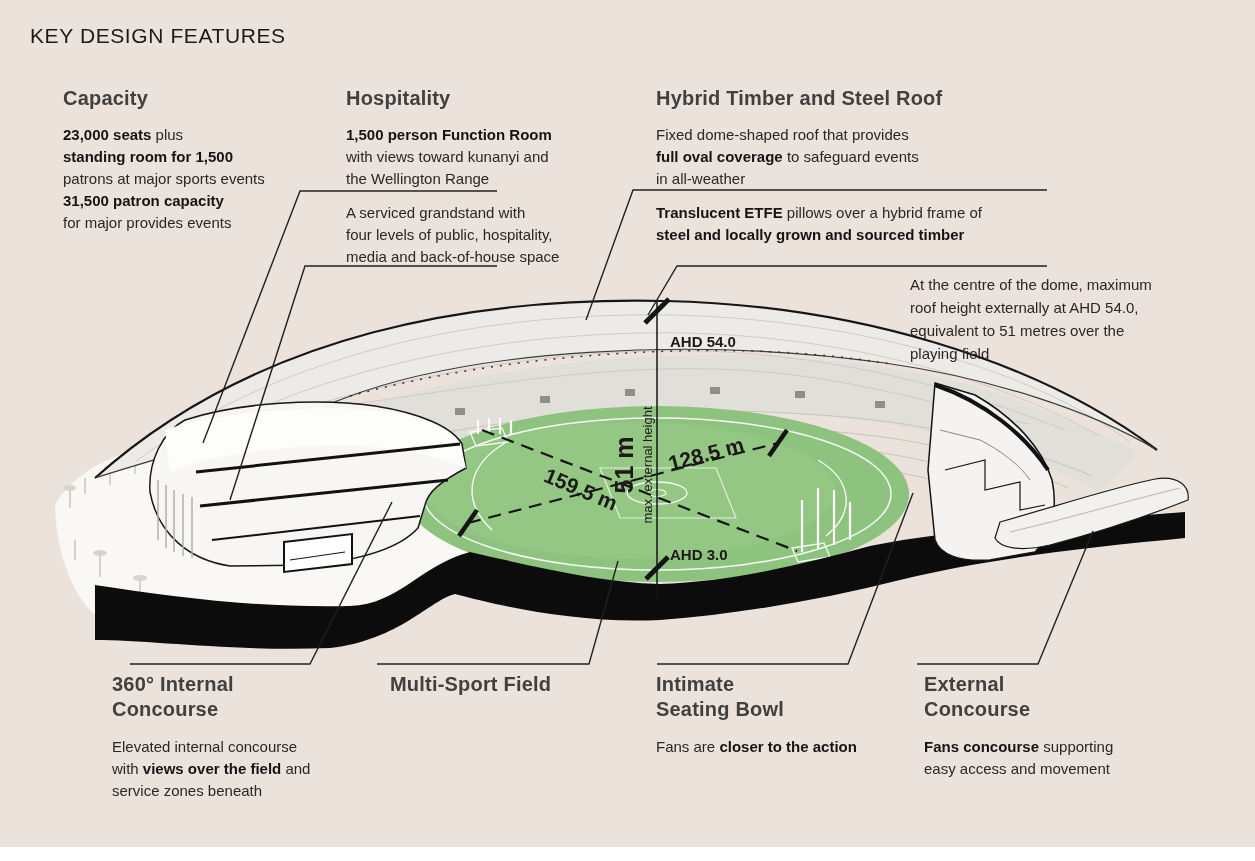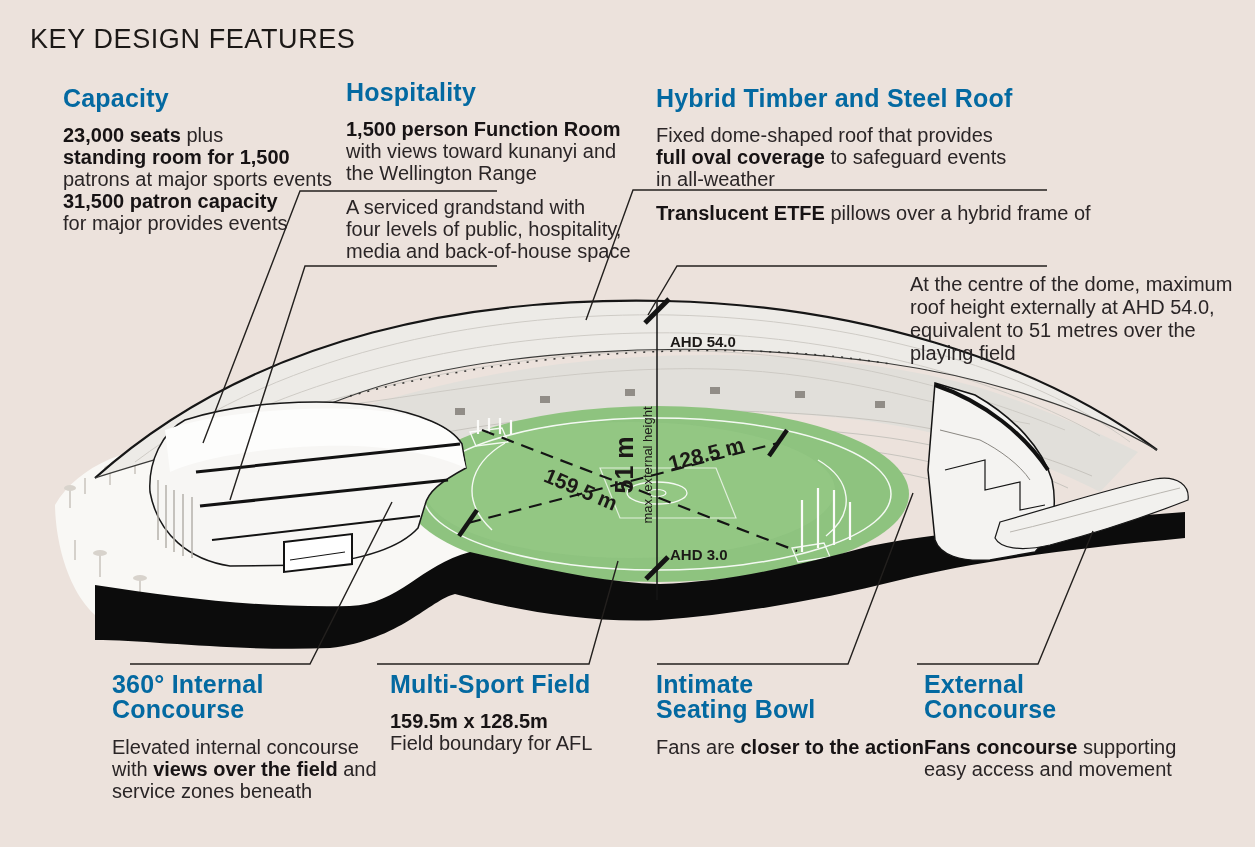--- a/index.html
+++ b/index.html
@@ -4,28 +4,28 @@
 <style>
   html,body{margin:0;padding:0}
   body{
     width:1255px;height:861px;position:relative;overflow:hidden;
     background:#ece2dc;
     font-family:"Liberation Sans",sans-serif;
     color:#2a2526;
   }
   #page-title{
     position:absolute;left:30px;top:24px;
-    font-size:27px;letter-spacing:.6px;color:#1c1917;font-weight:400;
+    font-size:21px;letter-spacing:.6px;color:#1c1917;font-weight:400;
   }
   .blk{position:absolute;}
   .blk h2{
-    margin:0;font-size:25px;line-height:25px;font-weight:700;
-    color:#0369a1;white-space:pre-line;letter-spacing:.2px;
+    margin:0;font-size:20px;line-height:25px;font-weight:700;
+    color:#404040;white-space:pre-line;letter-spacing:.2px;
   }
-  .para{font-size:20px;line-height:22px;color:#2a2526}
+  .para{font-size:15px;line-height:22px;color:#2a2526}
   .para strong{color:#171314}
   .para div{white-space:nowrap}
   .mt13{margin-top:13px}.mt12{margin-top:12px}.mt22{}
   .mt11{margin-top:14px}
   .note .para div{line-height:23px}
   #illustration{position:absolute;left:0;top:0;z-index:0}
   .blk{z-index:2}
   #bottom-strip{position:absolute;left:0;bottom:0;width:100%;height:14px;background:#ffffff;z-index:3}
 </style>
 </head>
@@ -165,21 +165,21 @@
       <div><strong>23,000 seats</strong><span> plus</span></div>
       <div><strong>standing room for 1,500</strong></div>
       <div><span>patrons at major sports events</span></div>
     </div>
   <div class="para mt22">
       <div><strong>31,500 patron capacity</strong></div>
       <div><span>for major provides events</span></div>
     </div>
 </div>
 
-<div class="blk" style="left:346px;top:80px">
+<div class="blk" style="left:346px;top:86px">
   <h2>Hospitality</h2>
   <div class="para mt13">
       <div><strong>1,500 person Function Room</strong></div>
       <div><span>with views toward kunanyi and</span></div>
       <div><span>the Wellington Range</span></div>
     </div>
   <div class="para mt12">
       <div><span>A serviced grandstand with</span></div>
       <div><span>four levels of public, hospitality,</span></div>
       <div><span>media and back-of-house space</span></div>
@@ -188,20 +188,21 @@
 
 <div class="blk" style="left:656px;top:86px">
   <h2>Hybrid Timber and Steel Roof</h2>
   <div class="para mt13">
       <div><span>Fixed dome-shaped roof that provides</span></div>
       <div><strong>full oval coverage</strong><span> to safeguard events</span></div>
       <div><span>in all-weather</span></div>
     </div>
   <div class="para mt12">
       <div><strong>Translucent ETFE</strong><span> pillows over a hybrid frame of</span></div>
+      <div><strong>steel and locally grown and sourced timber</strong></div>
     </div>
 </div>
 
 <div class="blk note" style="left:910px;top:273px">
   <div class="para">
       <div><span>At the centre of the dome, maximum</span></div>
       <div><span>roof height externally at AHD 54.0,</span></div>
       <div><span>equivalent to 51 metres over the</span></div>
       <div><span>playing field</span></div>
     </div>
@@ -212,24 +213,20 @@
 Concourse</h2>
   <div class="para mt11">
       <div><span>Elevated internal concourse</span></div>
       <div><span>with </span><strong>views over the field</strong><span> and</span></div>
       <div><span>service zones beneath</span></div>
     </div>
 </div>
 
 <div class="blk" style="left:390px;top:672px">
   <h2>Multi-Sport Field</h2>
-  <div class="para mt13">
-      <div><strong>159.5m x 128.5m</strong></div>
-      <div><span>Field boundary for AFL</span></div>
-    </div>
 </div>
 
 <div class="blk" style="left:656px;top:672px">
   <h2>Intimate
 Seating Bowl</h2>
   <div class="para mt11">
       <div><span>Fans are </span><strong>closer to the action</strong></div>
     </div>
 </div>
 

